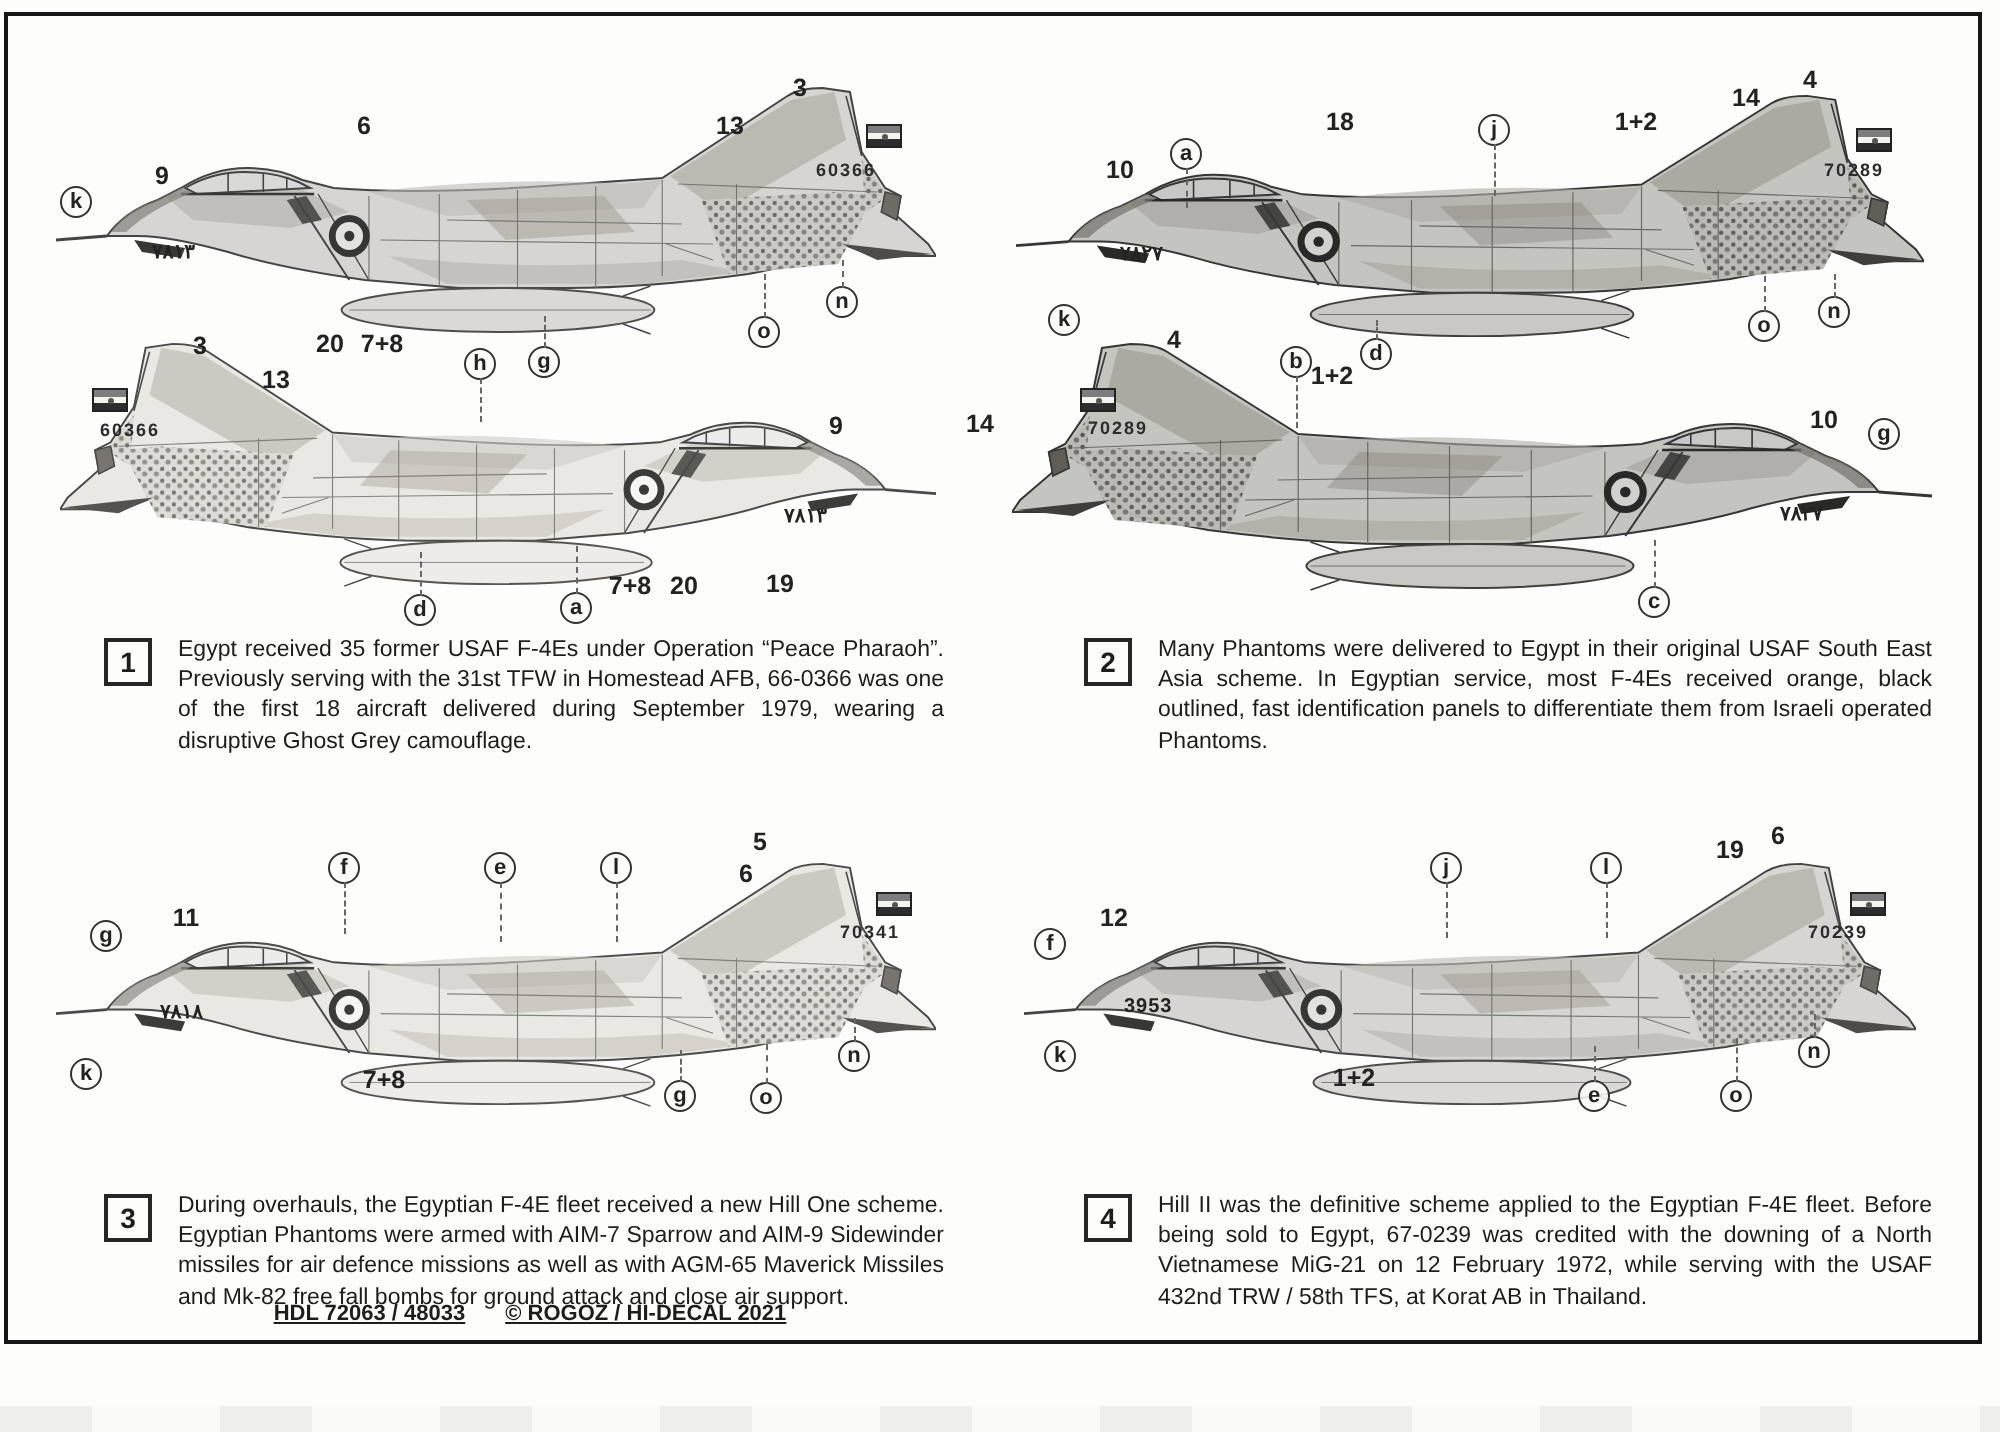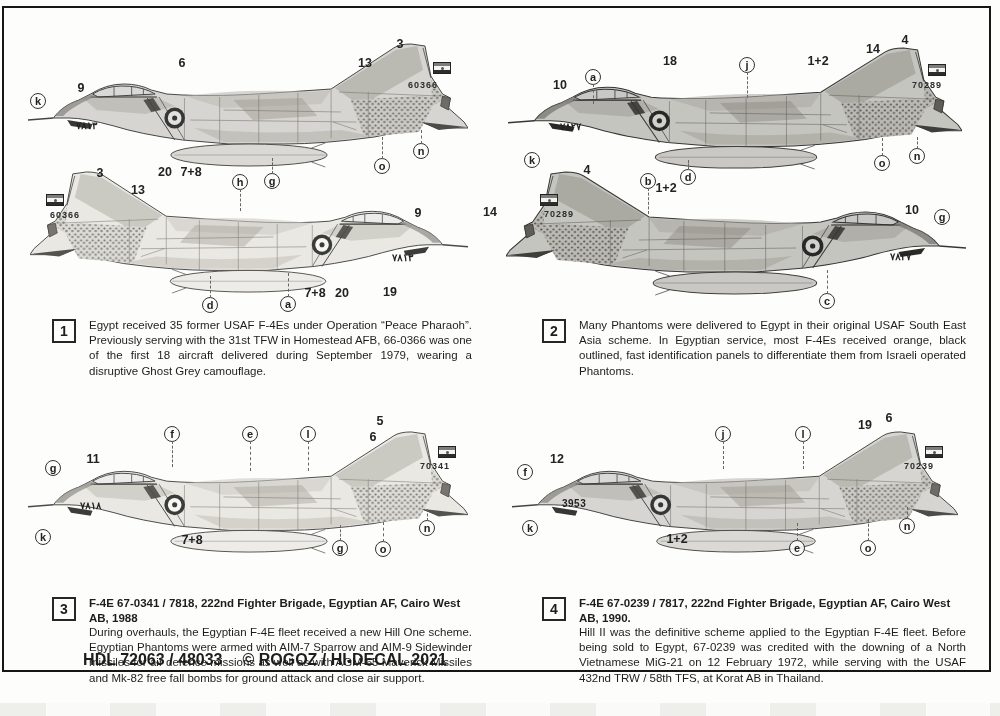--- a/index.html
+++ b/index.html
@@ -39,21 +39,21 @@
   .tb3{left:52px;top:596px;width:420px;}
   .tb4{left:542px;top:596px;width:424px;}
   .numbox{width:20px;height:20px;border:2px solid #262626;box-sizing:content-box;
           display:flex;align-items:center;justify-content:center;
           font-weight:bold;font-size:14px;flex:0 0 auto;margin-top:1px;}
   .ttext{margin-left:13px;flex:1;}
   .thead{font-weight:bold;font-size:11.5px;line-height:14.5px;}
   .tbody{font-size:11.5px;line-height:15.2px;text-align:justify;margin-top:0;}
 
   .footer{position:absolute;left:60px;top:651px;width:410px;display:flex;
-          justify-content:center;gap:20px;font-weight:bold;font-size:16px;}
+          justify-content:center;gap:20px;font-weight:bold;font-size:11px;text-decoration:underline;}
 
   .scan-strip{position:absolute;left:0;top:703px;width:1000px;height:13px;opacity:.5;
       background:repeating-linear-gradient(90deg,rgba(170,170,163,.35) 0 46px,rgba(228,228,222,.2) 46px 110px);}
 </style>
 </head>
 <body>
 
 <div id="stage">
 
   <svg width="0" height="0" style="position:absolute">
@@ -258,30 +258,28 @@
       </div>
     <div class="ttext">
       <div class="tbody">Many Phantoms were delivered to Egypt in their original USAF South East Asia scheme. In Egyptian service, most F-4Es received orange, black outlined, fast identification panels to differentiate them from Israeli operated Phantoms.</div>
     </div>
   </div>
   <div class="tblock tb3">
     <div class="numbox">
         <span>3</span>
       </div>
     <div class="ttext">
-      <div class="thead">F-4E 67-0341 / 7818, 222nd Fighter Brigade, Egyptian AF, Cairo West AB, 1988</div>
       <div class="tbody">During overhauls, the Egyptian F-4E fleet received a new Hill One scheme. Egyptian Phantoms were armed with AIM-7 Sparrow and AIM-9 Sidewinder missiles for air defence missions as well as with AGM-65 Maverick Missiles and Mk-82 free fall bombs for ground attack and close air support.</div>
     </div>
   </div>
   <div class="tblock tb4">
     <div class="numbox">
         <span>4</span>
       </div>
     <div class="ttext">
-      <div class="thead">F-4E 67-0239 / 7817, 222nd Fighter Brigade, Egyptian AF, Cairo West AB, 1990.</div>
       <div class="tbody">Hill II was the definitive scheme applied to the Egyptian F-4E fleet. Before being sold to Egypt, 67-0239 was credited with the downing of a North Vietnamese MiG-21 on 12 February 1972, while serving with the USAF 432nd TRW / 58th TFS, at Korat AB in Thailand.</div>
     </div>
   </div>
 
   <div class="footer">
     <span>HDL 72063 / 48033</span>
     <span>© ROGOZ / HI-DECAL 2021</span>
   </div>
 
   <div class="scan-strip"></div>

